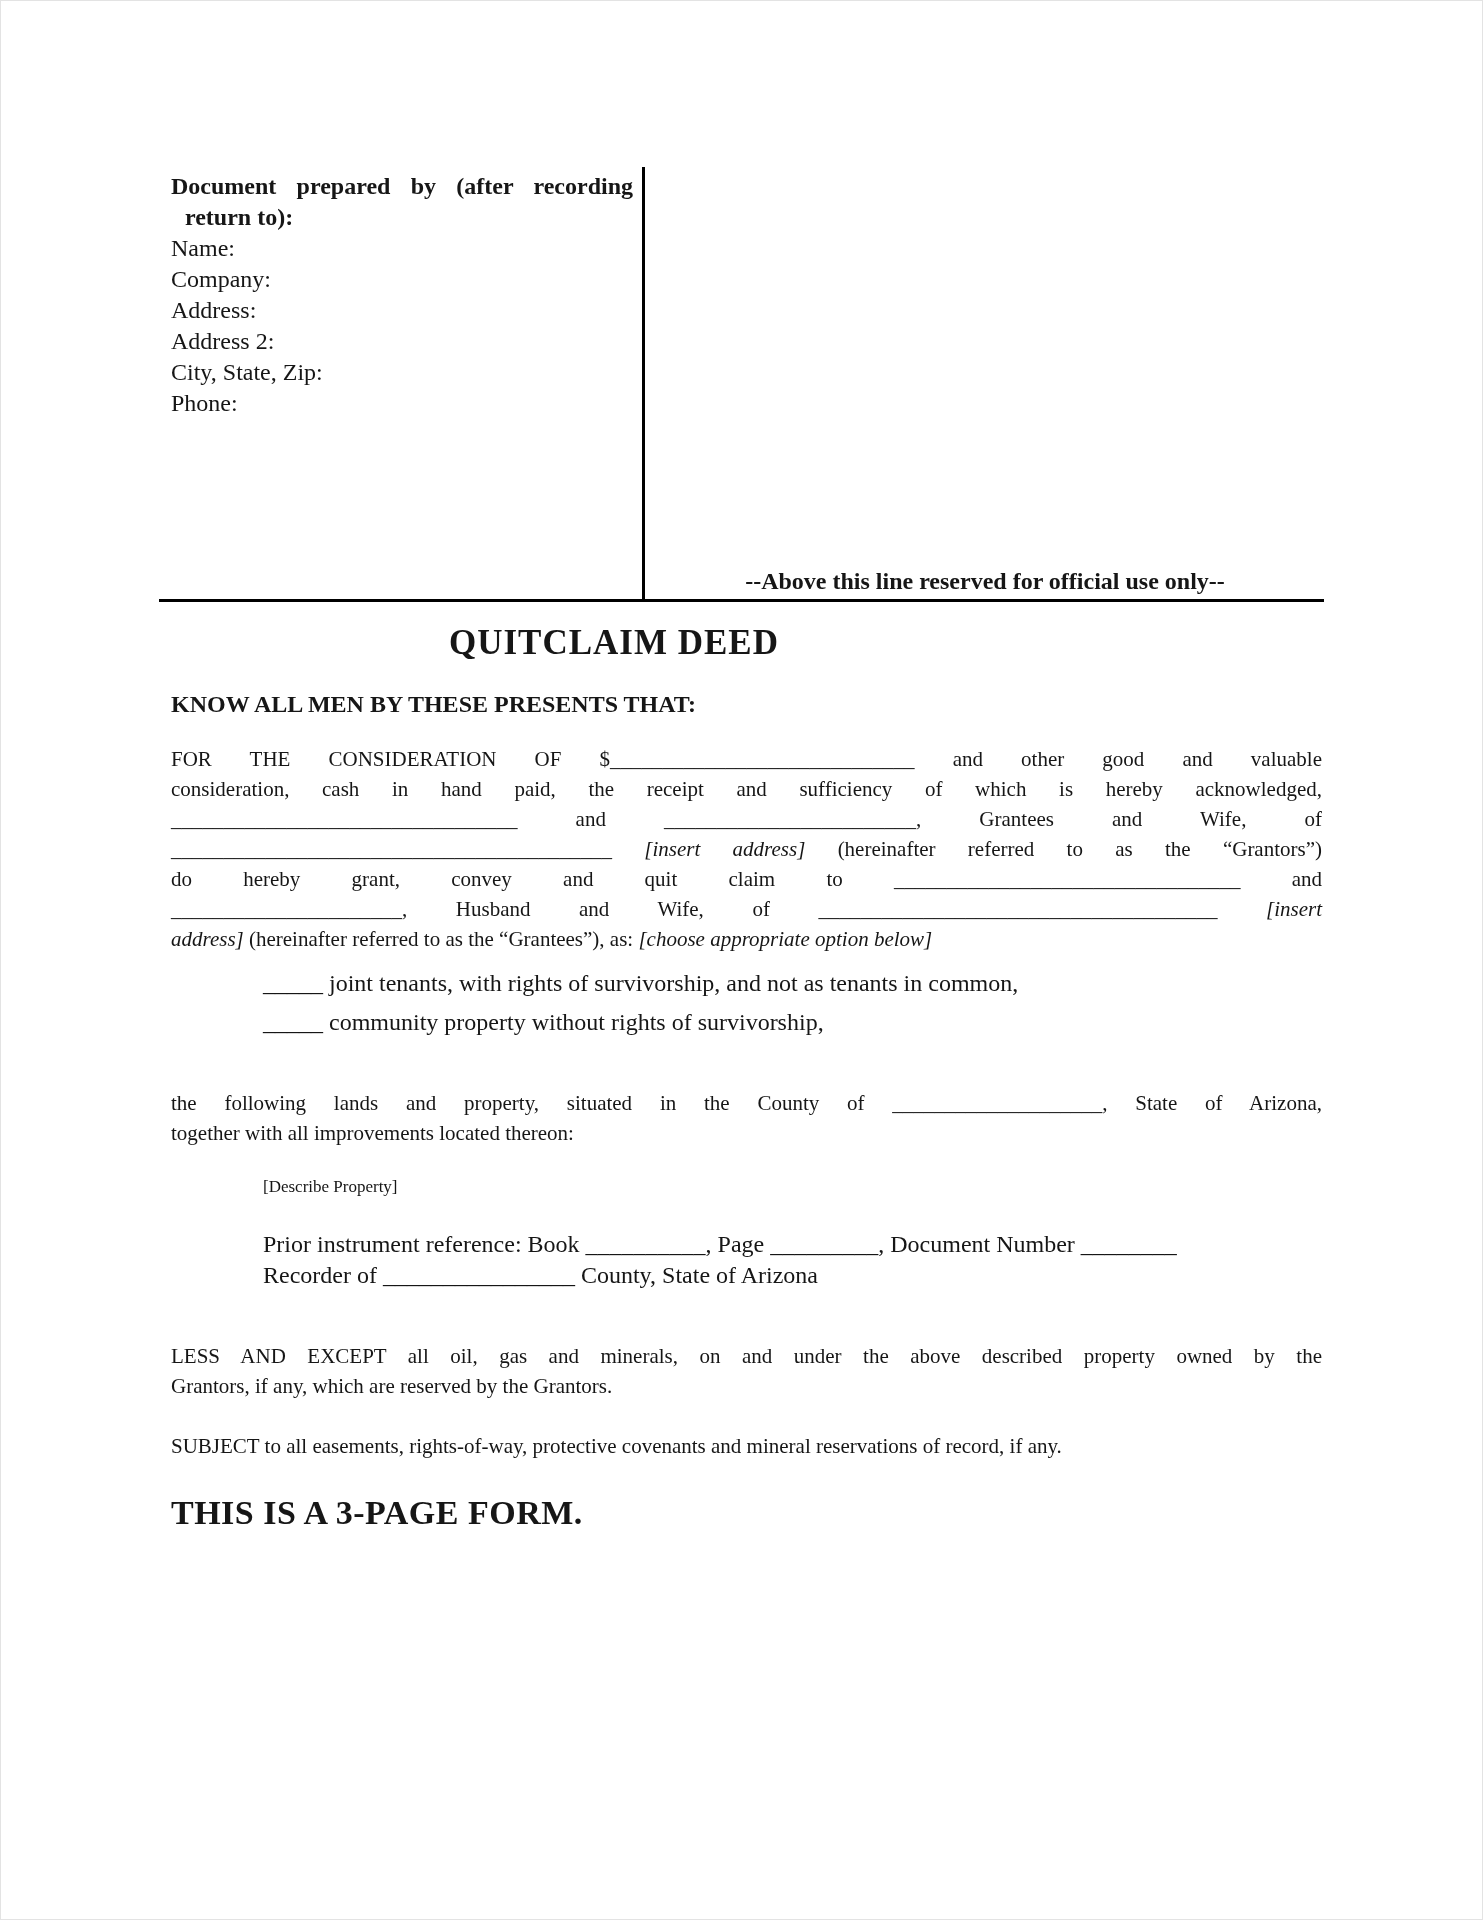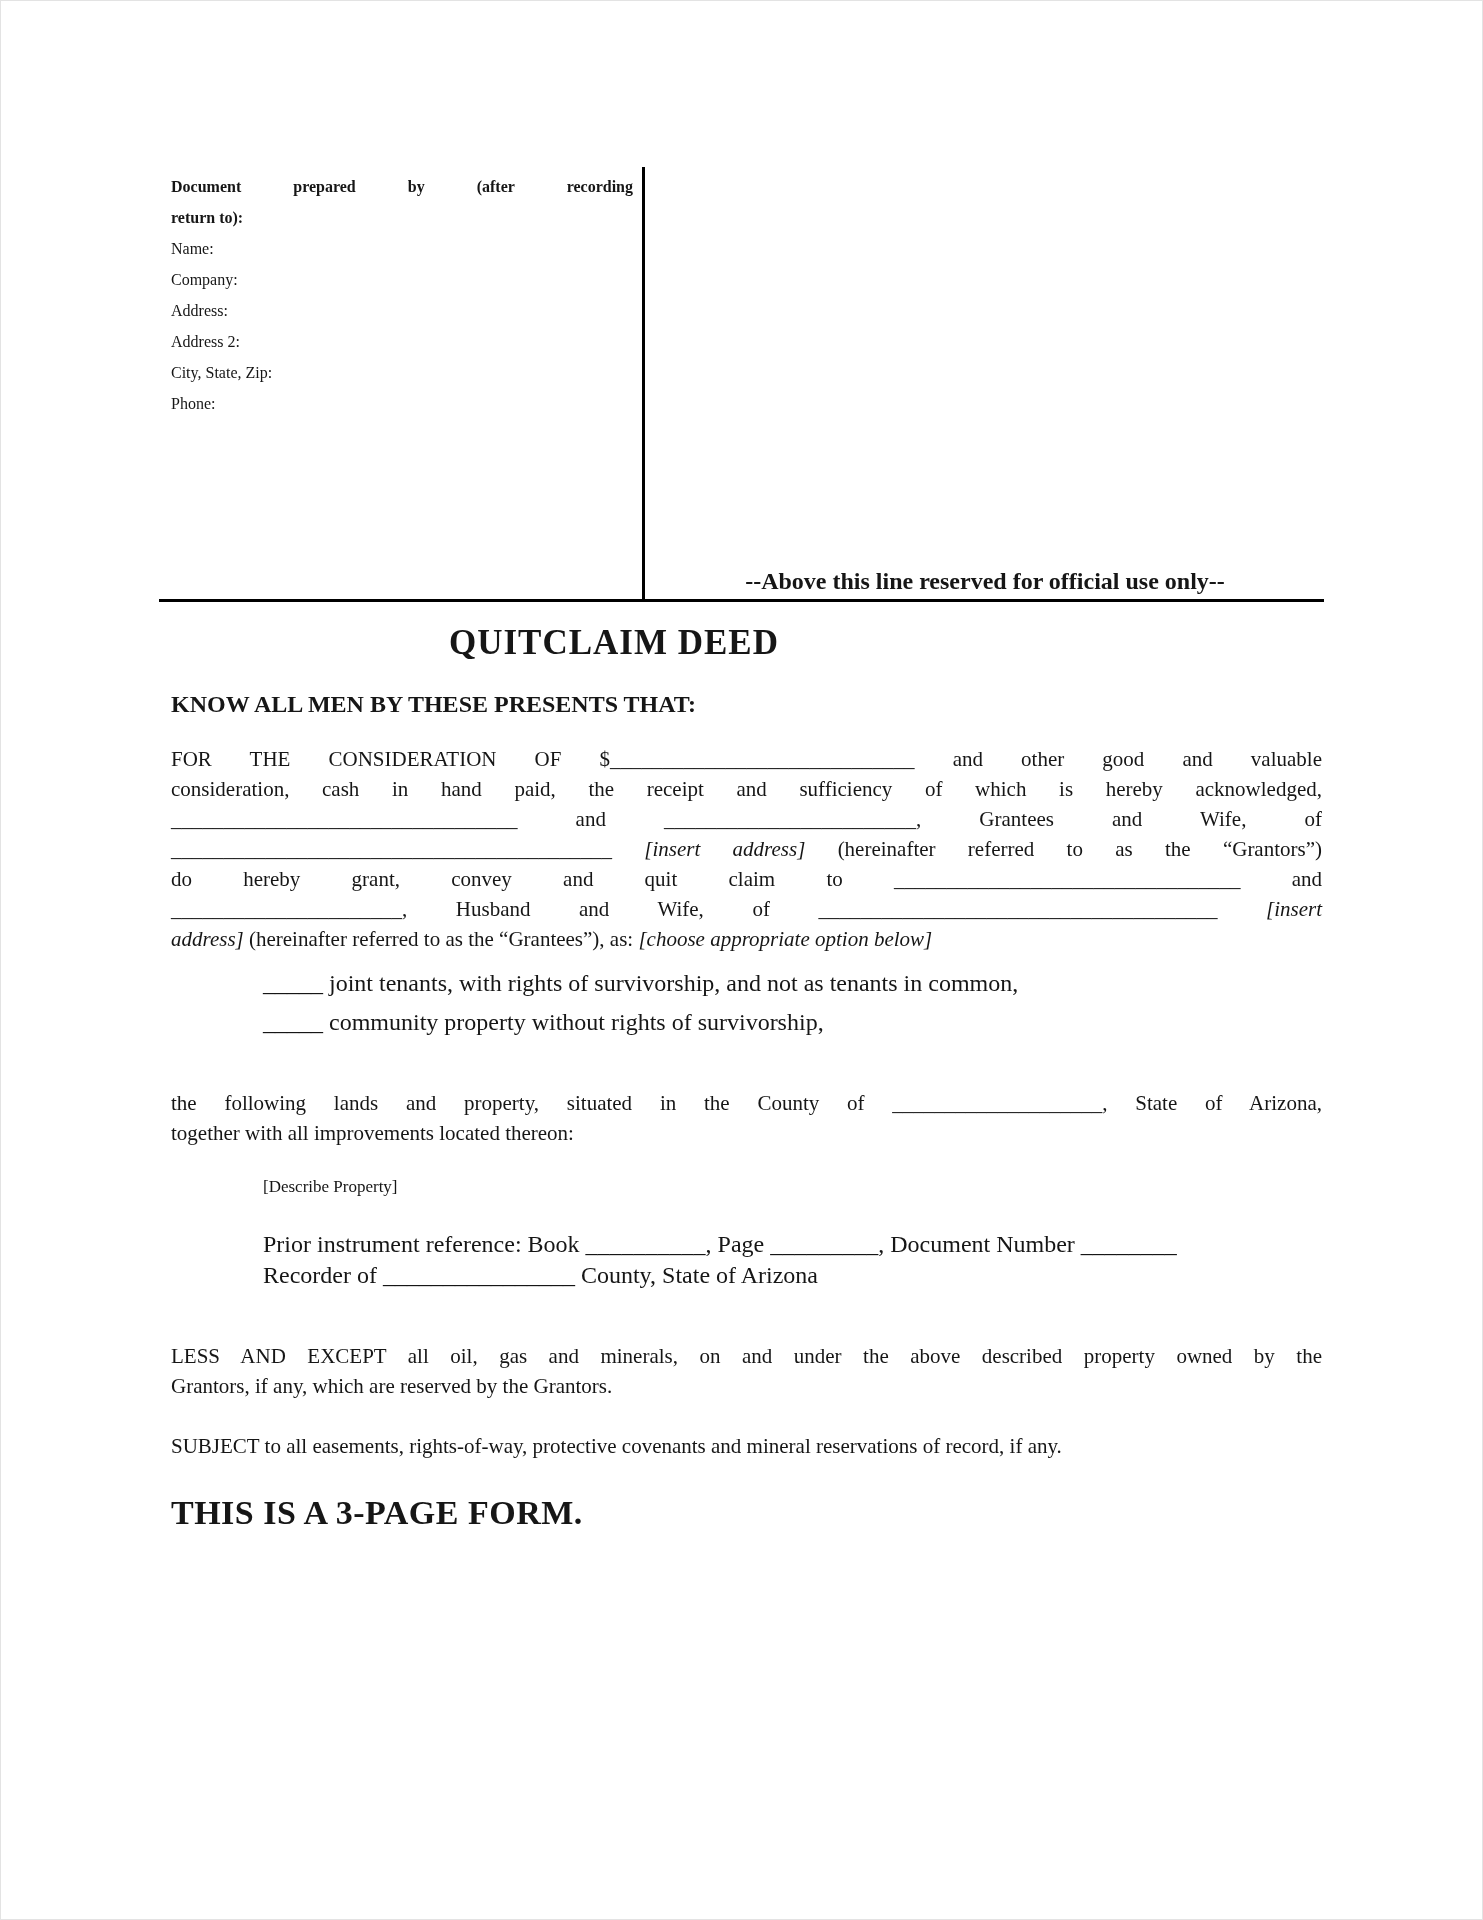--- a/index.html
+++ b/index.html
@@ -10,23 +10,23 @@
     background: #ffffff;
     font-family: "Liberation Serif", "DejaVu Serif", serif;
     color: #161616;
     box-sizing: border-box;
     border: 1px solid #e3e3e3;
     overflow: hidden;
   }
   .abs { position: absolute; }
 
   
-  .prep-box { left: 170px; top: 170px; width: 462px; font-size: 16px; line-height: 31px; }
+  .prep-box { left: 170px; top: 170px; width: 462px; font-size: 24px; line-height: 31px; }
   .prep-heading { font-weight: bold; text-align: justify; text-align-last: justify; }
-  .prep-heading2 { font-weight: bold; }
+  .prep-heading2 { font-weight: bold; margin-left: 14px; }
   .prep-field { font-weight: normal; }
 
   
   .v-divider { left: 641px; top: 166px; width: 3px; height: 435px; background: #000; }
   .h-rule    { left: 158px; top: 598px; width: 1165px; height: 3px; background: #000; }
 
   .official-note {
     left: 645px; top: 566px; width: 678px;
     font-size: 24px; font-weight: bold; text-align: center; line-height: 28px;
   }

